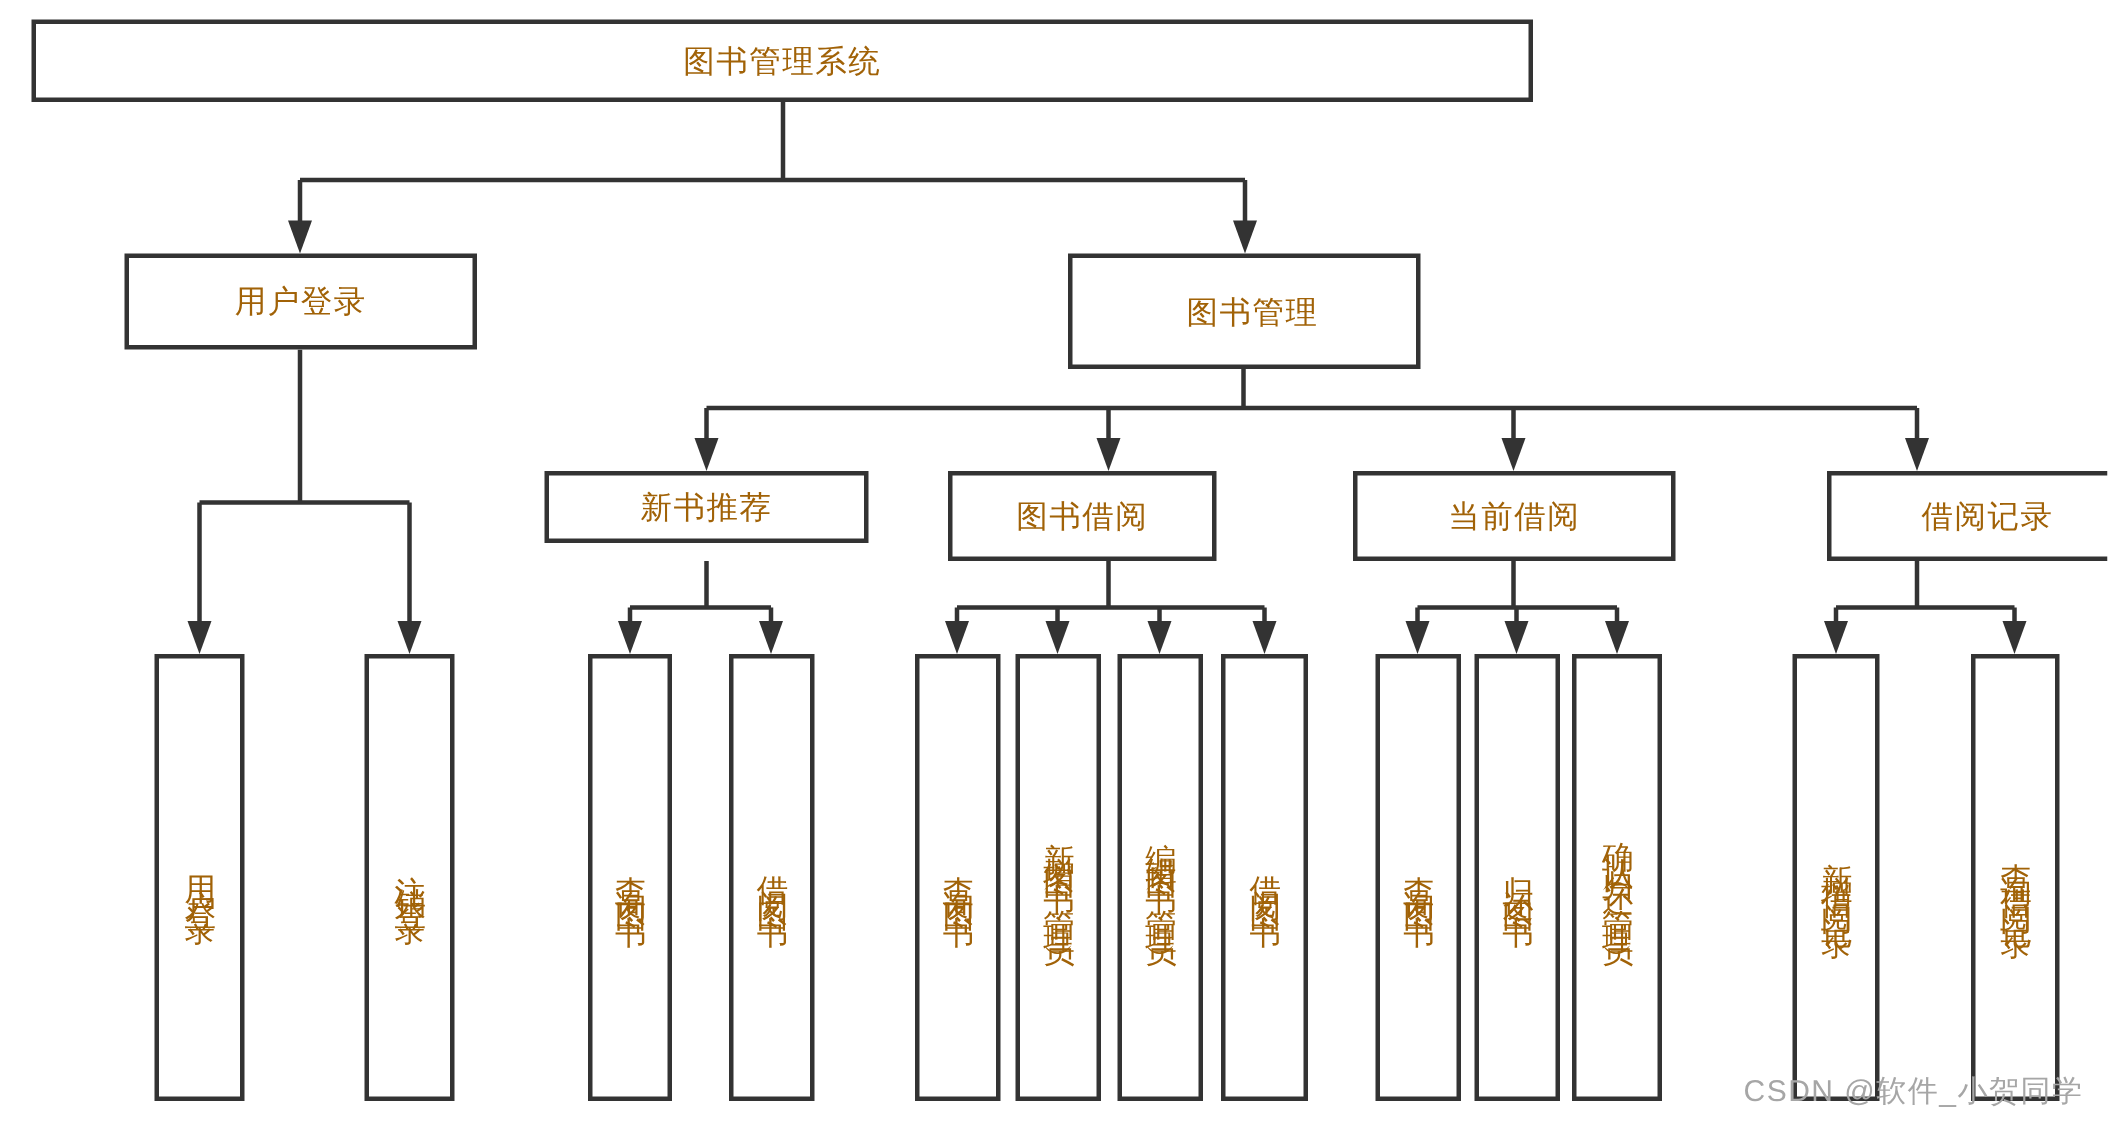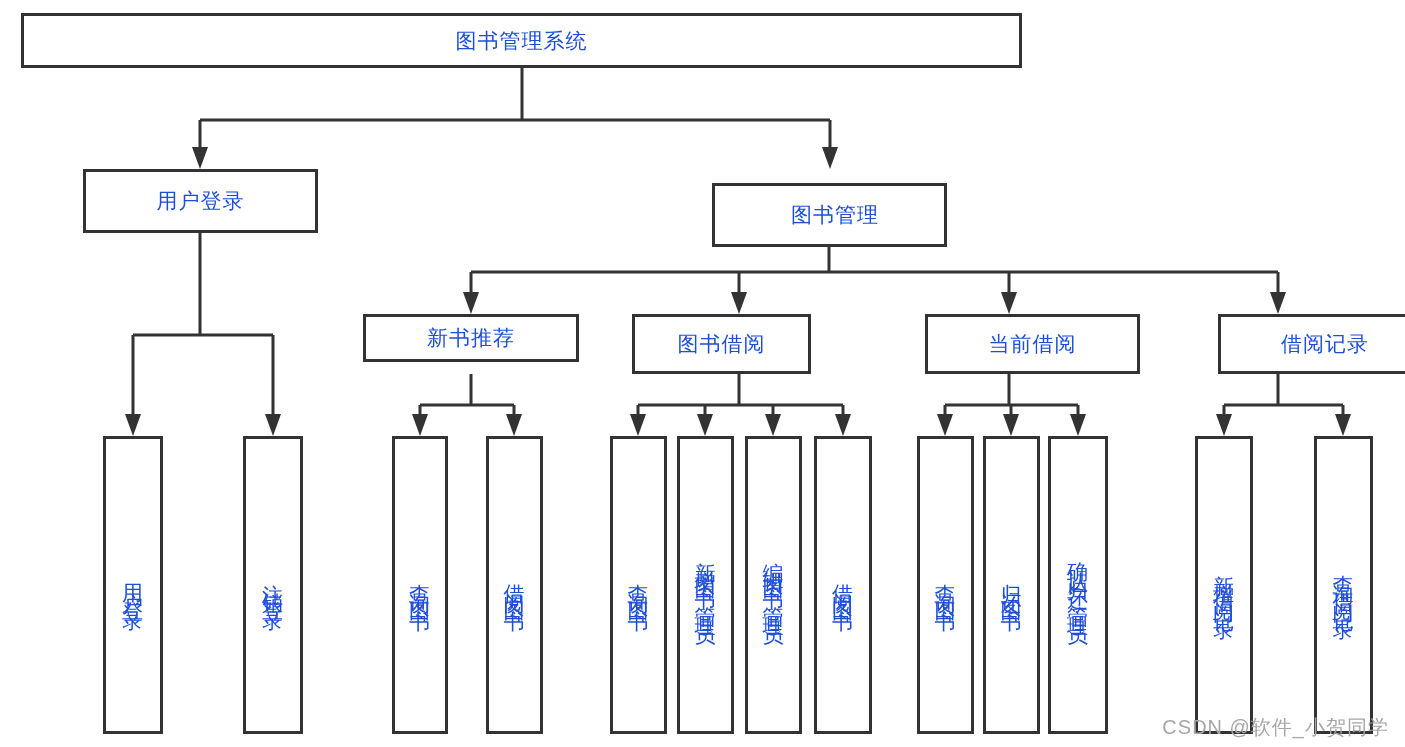--- a/index.html
+++ b/index.html
@@ -17,21 +17,21 @@
     width: 1405px; height: 747px;
   }
   .box {
     position: absolute;
     box-sizing: border-box;
     background: #ffffff;
     border: 3px solid #333333;
     display: flex;
     align-items: center;
     justify-content: center;
-    color: #1d4ed8;
+    color: #a16207;
     font-size: 21px;
   }
   .box.h span {
     letter-spacing: 1px;
     white-space: nowrap;
   }
   .box.v span {
     writing-mode: vertical-rl;
     text-orientation: mixed;
     letter-spacing: 9px;
@@ -94,31 +94,31 @@
     </g>
   </svg>
 
   <div class="box h" style="left:21px; top:13px; width:1001px; height:55px;">
     <span>图书管理系统</span>
   </div>
 
   <div class="box h" style="left:83px; top:169px; width:235px; height:64px;">
     <span>用户登录</span>
   </div>
-  <div class="box h" style="left:712px; top:183px; width:235px; height:64px;padding-left:11px;">
+  <div class="box h" style="left:712px; top:169px; width:235px; height:77px;padding-left:11px;">
     <span>图书管理</span>
   </div>
 
   <div class="box h" style="left:363px; top:314px; width:216px; height:48px;">
     <span>新书推荐</span>
   </div>
   <div class="box h" style="left:632px; top:314px; width:179px; height:60px;">
     <span>图书借阅</span>
   </div>
-  <div class="box h" style="left:925px; top:314px; width:215px; height:60px;">
+  <div class="box h" style="left:902px; top:314px; width:215px; height:60px;">
     <span>当前借阅</span>
   </div>
   <div class="box h" style="left:1218px; top:314px; width:214px; height:60px;">
     <span>借阅记录</span>
   </div>
 
   <div class="box v" style="left:103px; top:436px; width:60px; height:298px;">
     <span>用户登录</span>
   </div>
   <div class="box v" style="left:243px; top:436px; width:60px; height:298px;">

